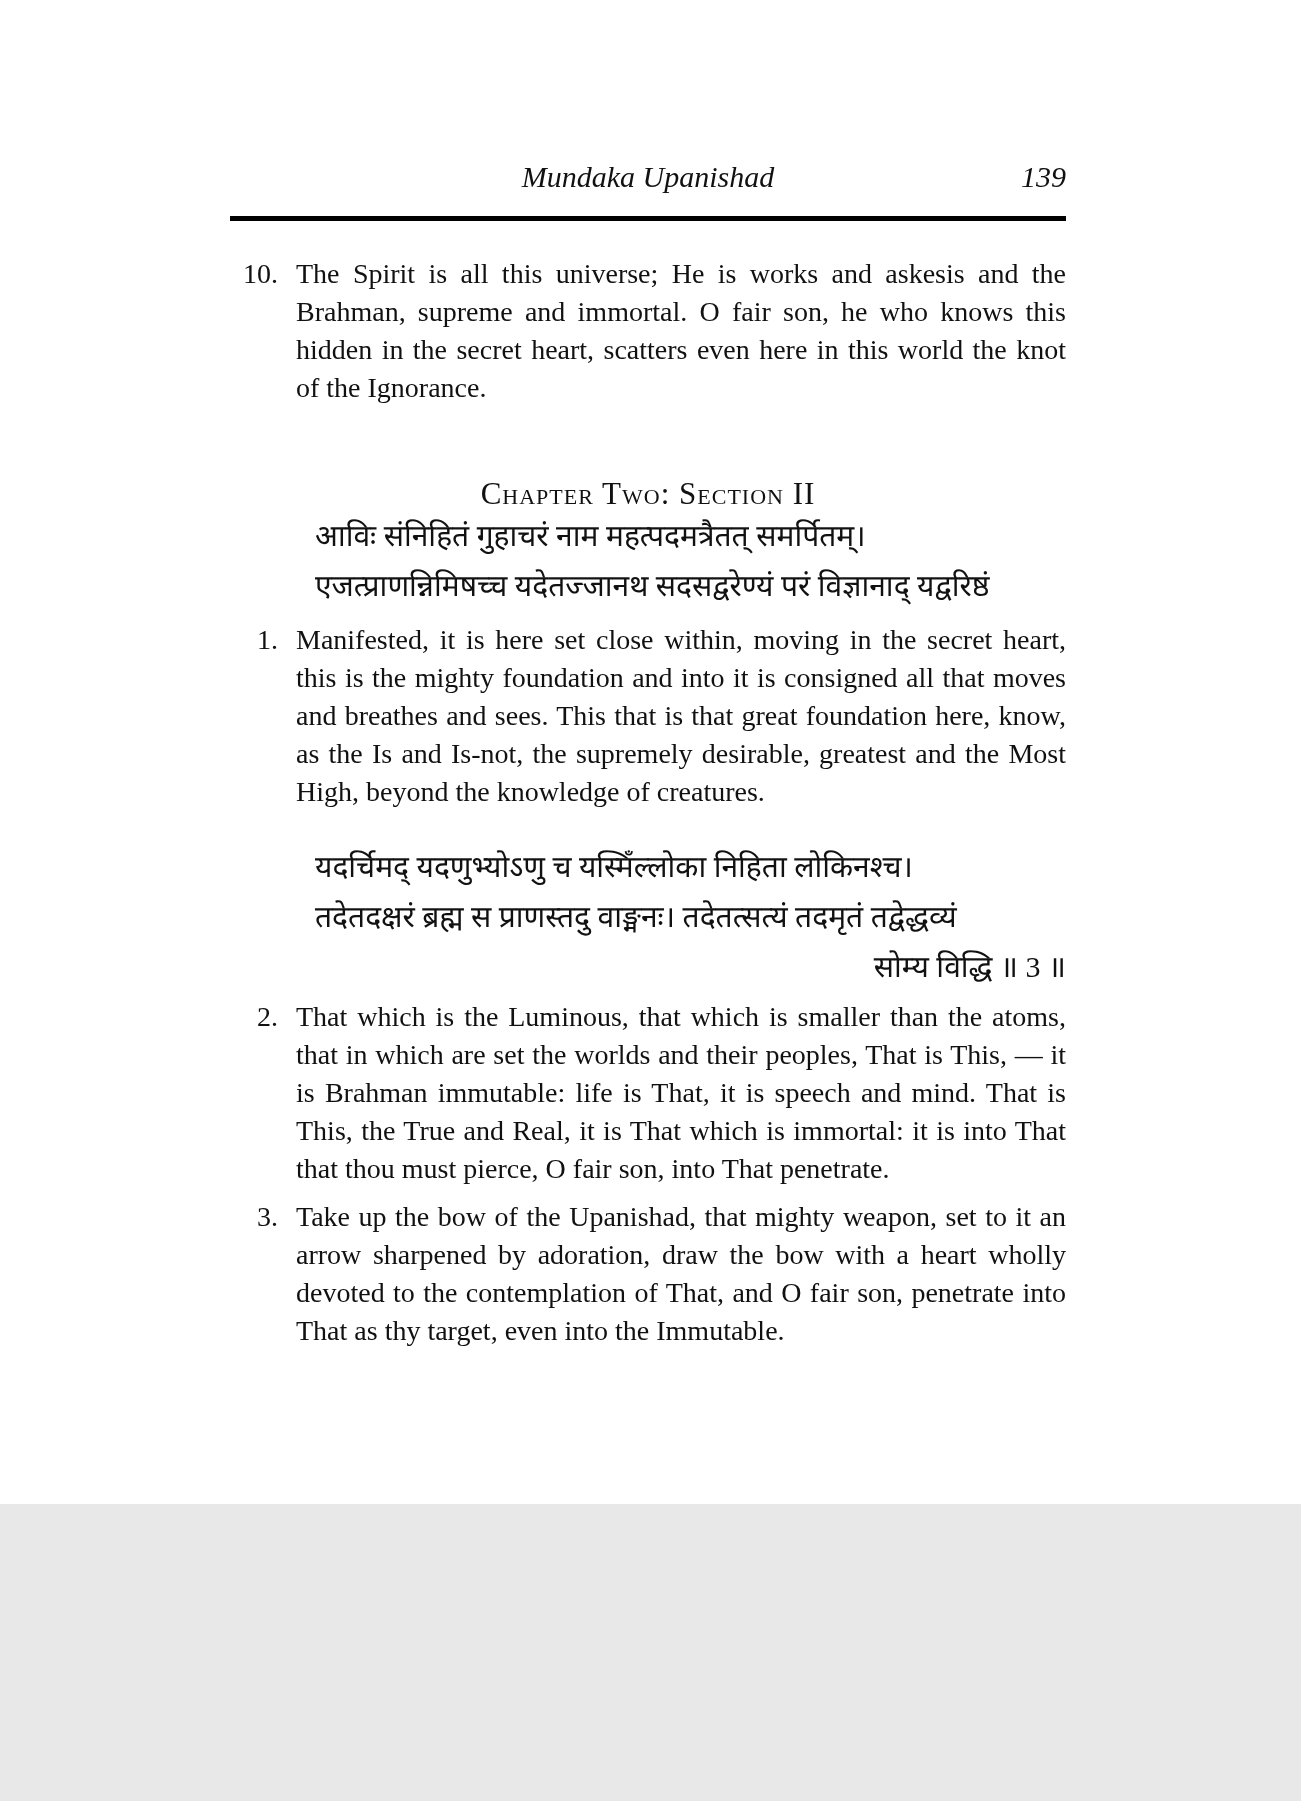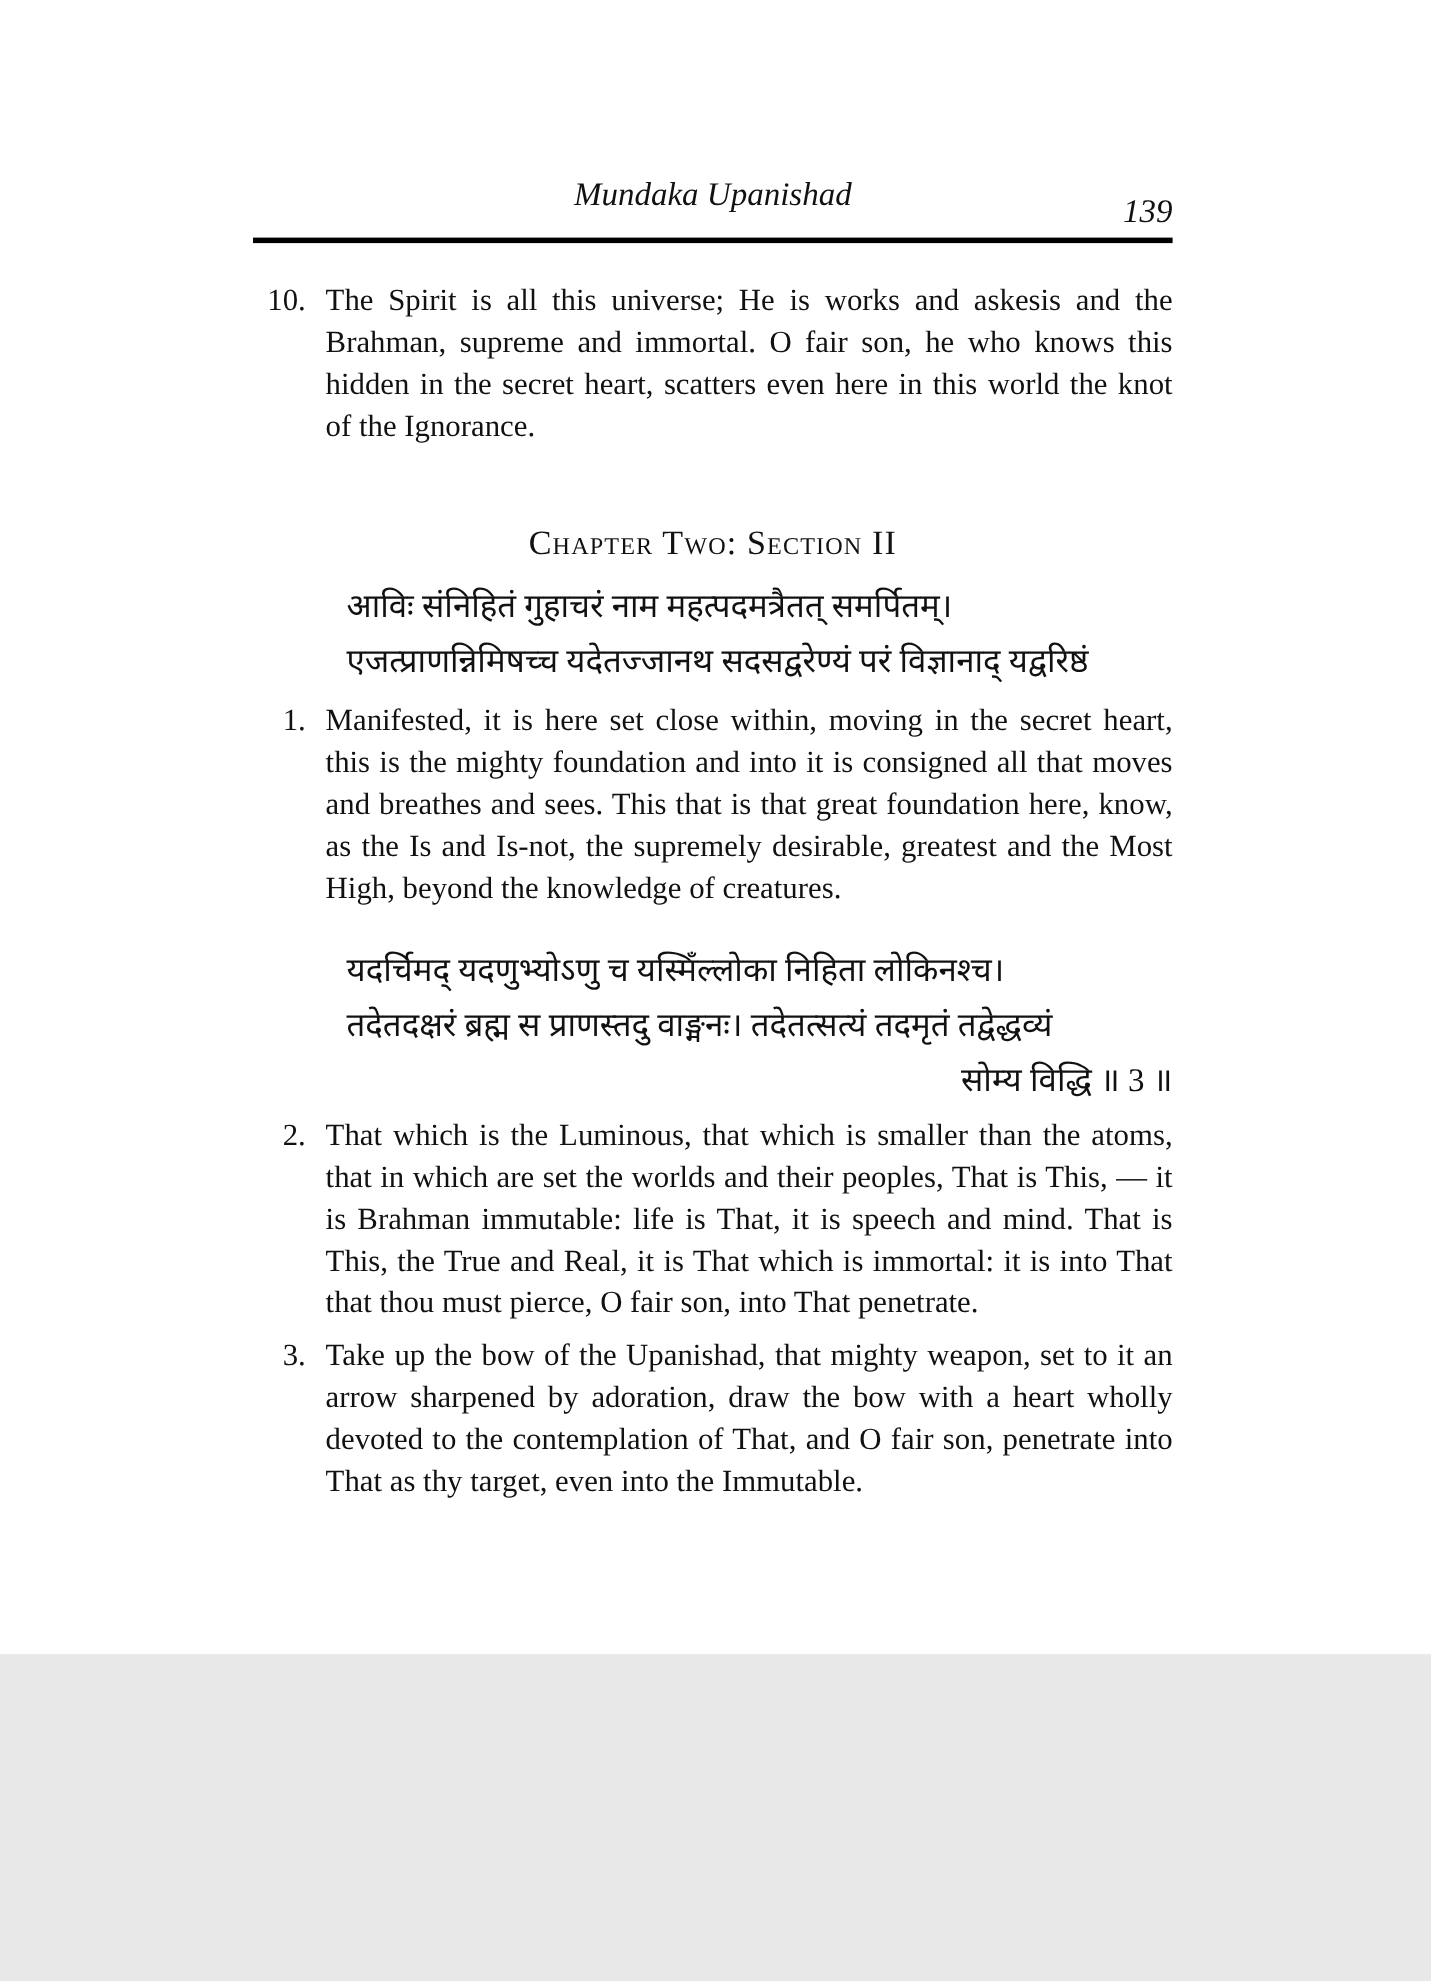--- a/index.html
+++ b/index.html
@@ -30,21 +30,21 @@
   .running-title {
     display: block;
     text-align: center;
     font-style: italic;
     font-size: 30px;
     line-height: 38px;
   }
   .page-number {
     position: absolute;
     right: 0;
-    top: 16px;
+    top: 0;
     font-style: italic;
     font-size: 30px;
     line-height: 38px;
   }
   .header-rule {
     height: 5px;
     background: #000000;
     margin-top: 12px;
   }
   .verse-item {
@@ -71,21 +71,21 @@
     font-variant: small-caps;
     letter-spacing: 1px;
     font-size: 31px;
     line-height: 34px;
   }
   .sanskrit {
     margin-left: 85px;
     font-size: 30px;
     line-height: 50px;
   }
-  .sk-1 { margin-top: 16px; }
+  .sk-1 { margin-top: 0; }
   .sk-2 { margin-top: 31px; }
   .sk-3 { margin-top: 26px; margin-bottom: 2px; }
   .sanskrit .sk-line { text-align: left; }
   .sanskrit .sk-line-right { text-align: right; }
 </style>
 </head>
 <body>
 
 <div class="page">
   <div class="content">

